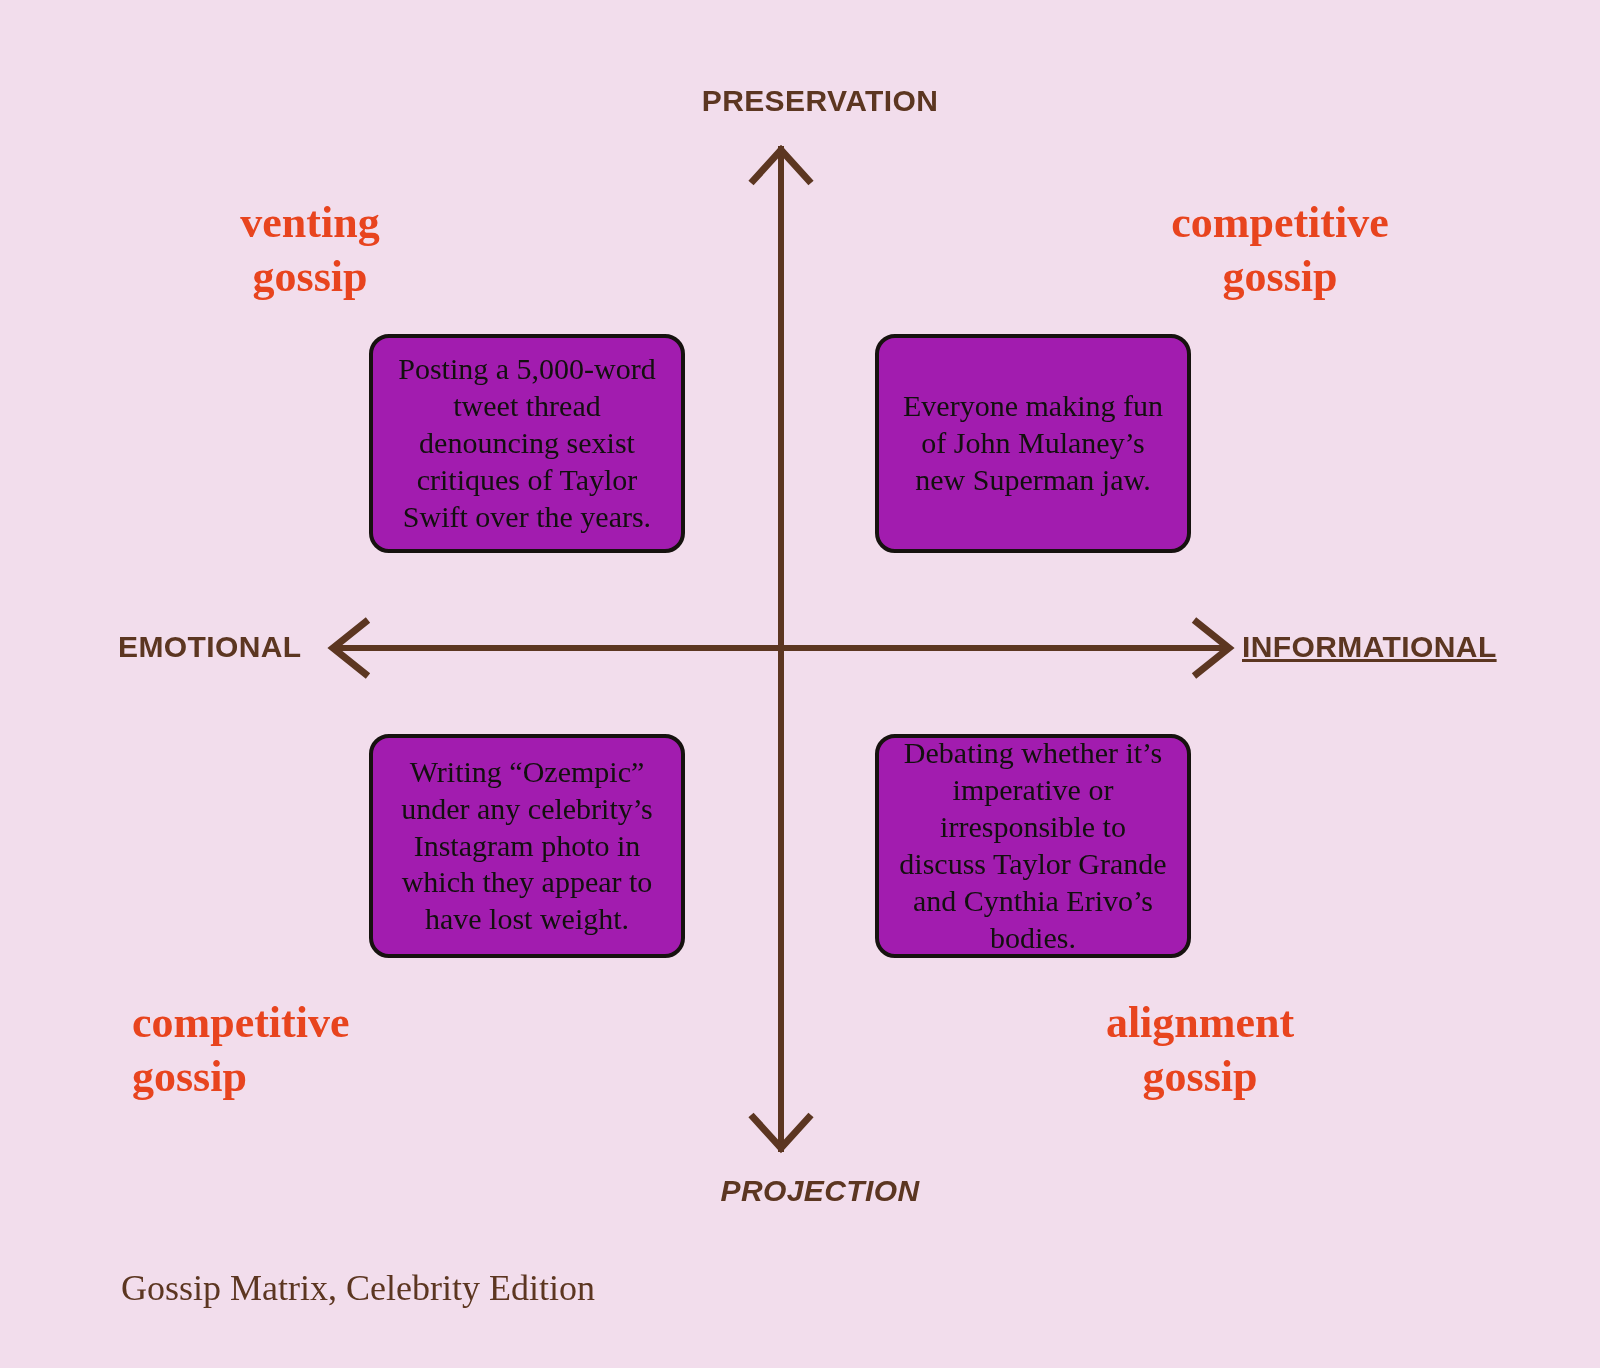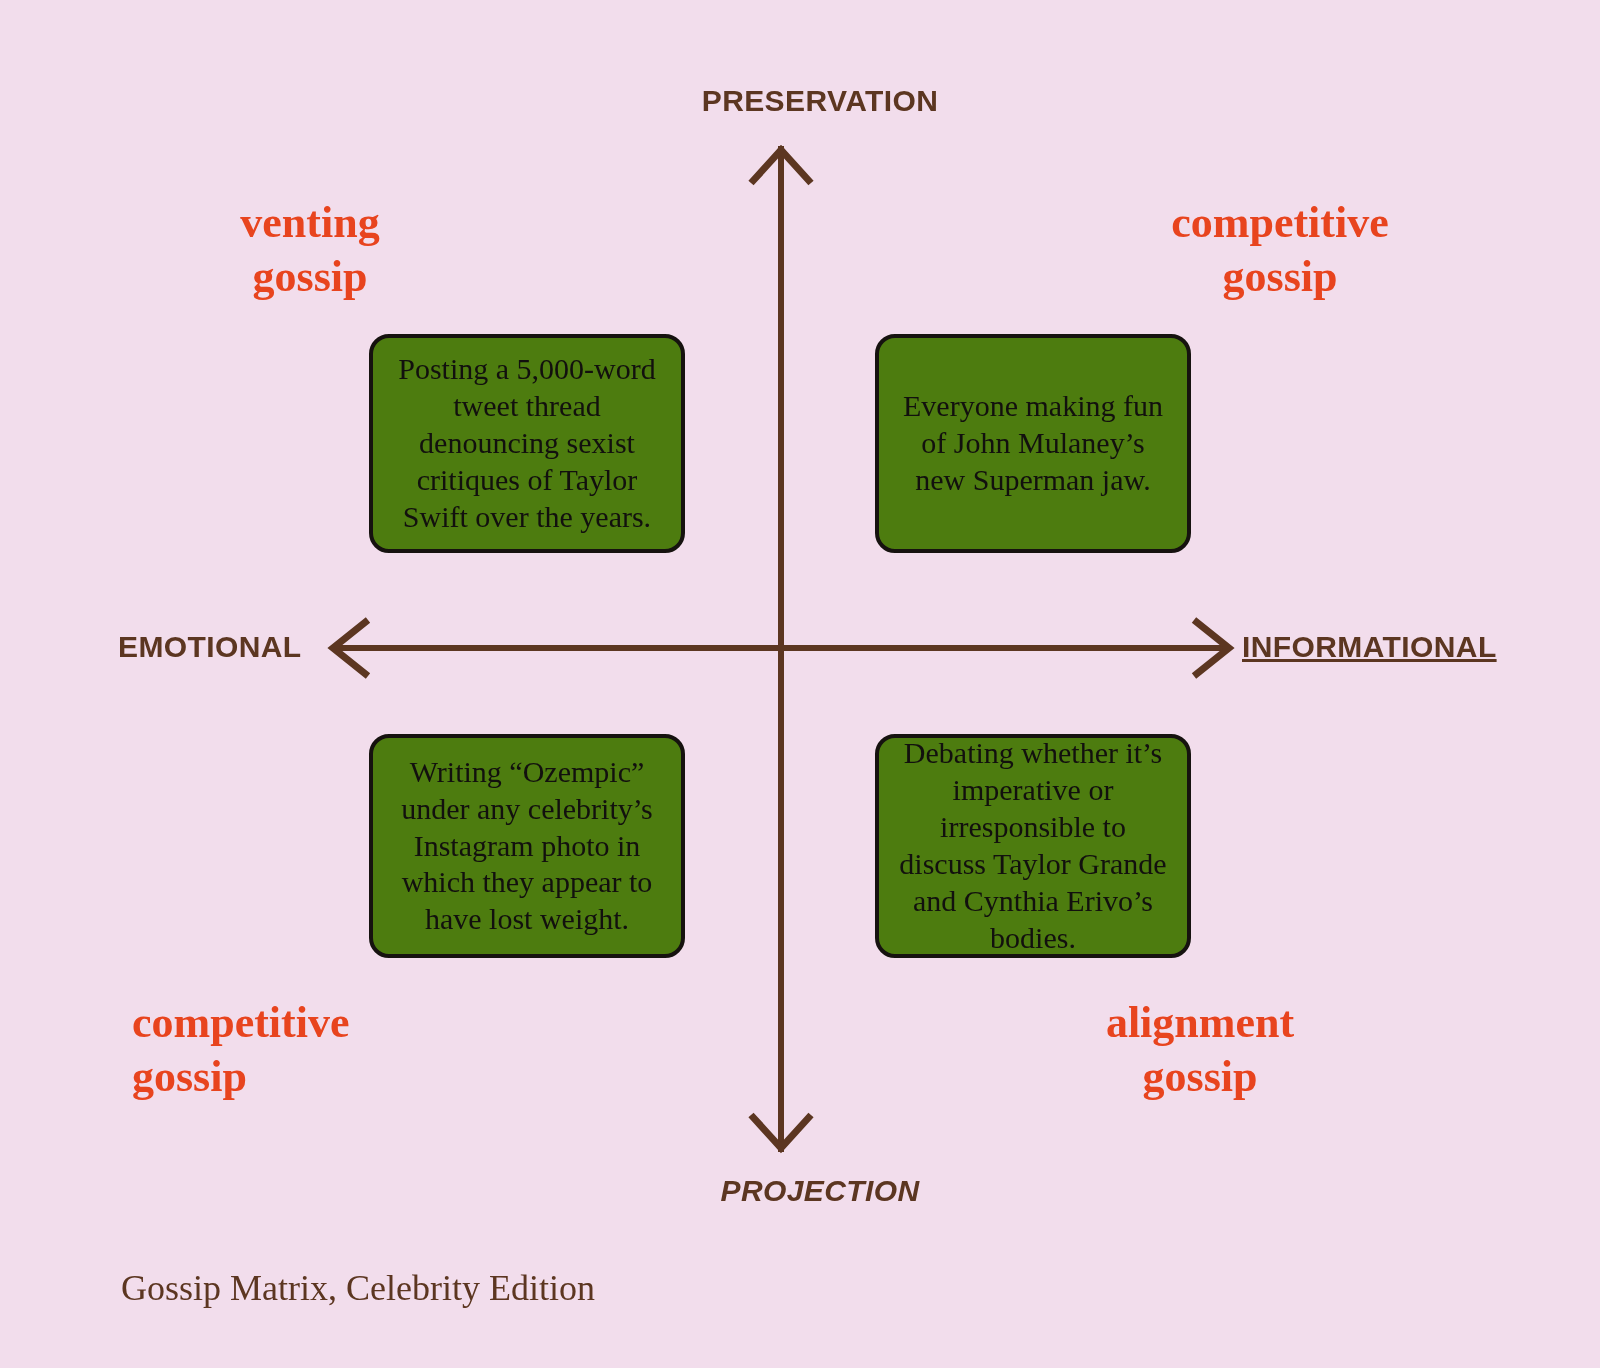--- a/index.html
+++ b/index.html
@@ -96,21 +96,21 @@
     left: 1010px;
     top: 996px;
     width: 340px;
     text-align: center;
   }
 
   
   .example-card {
     position: absolute;
     box-sizing: border-box;
-    background: #4d7c0f;
+    background: #a21caf;
     border: 4px solid #16120F;
     border-radius: 20px;
     display: flex;
     align-items: center;
     justify-content: center;
     padding: 12px 18px;
   }
   .example-card .card-text {
     font-family: "Liberation Serif", serif;
     font-size: 30px;

